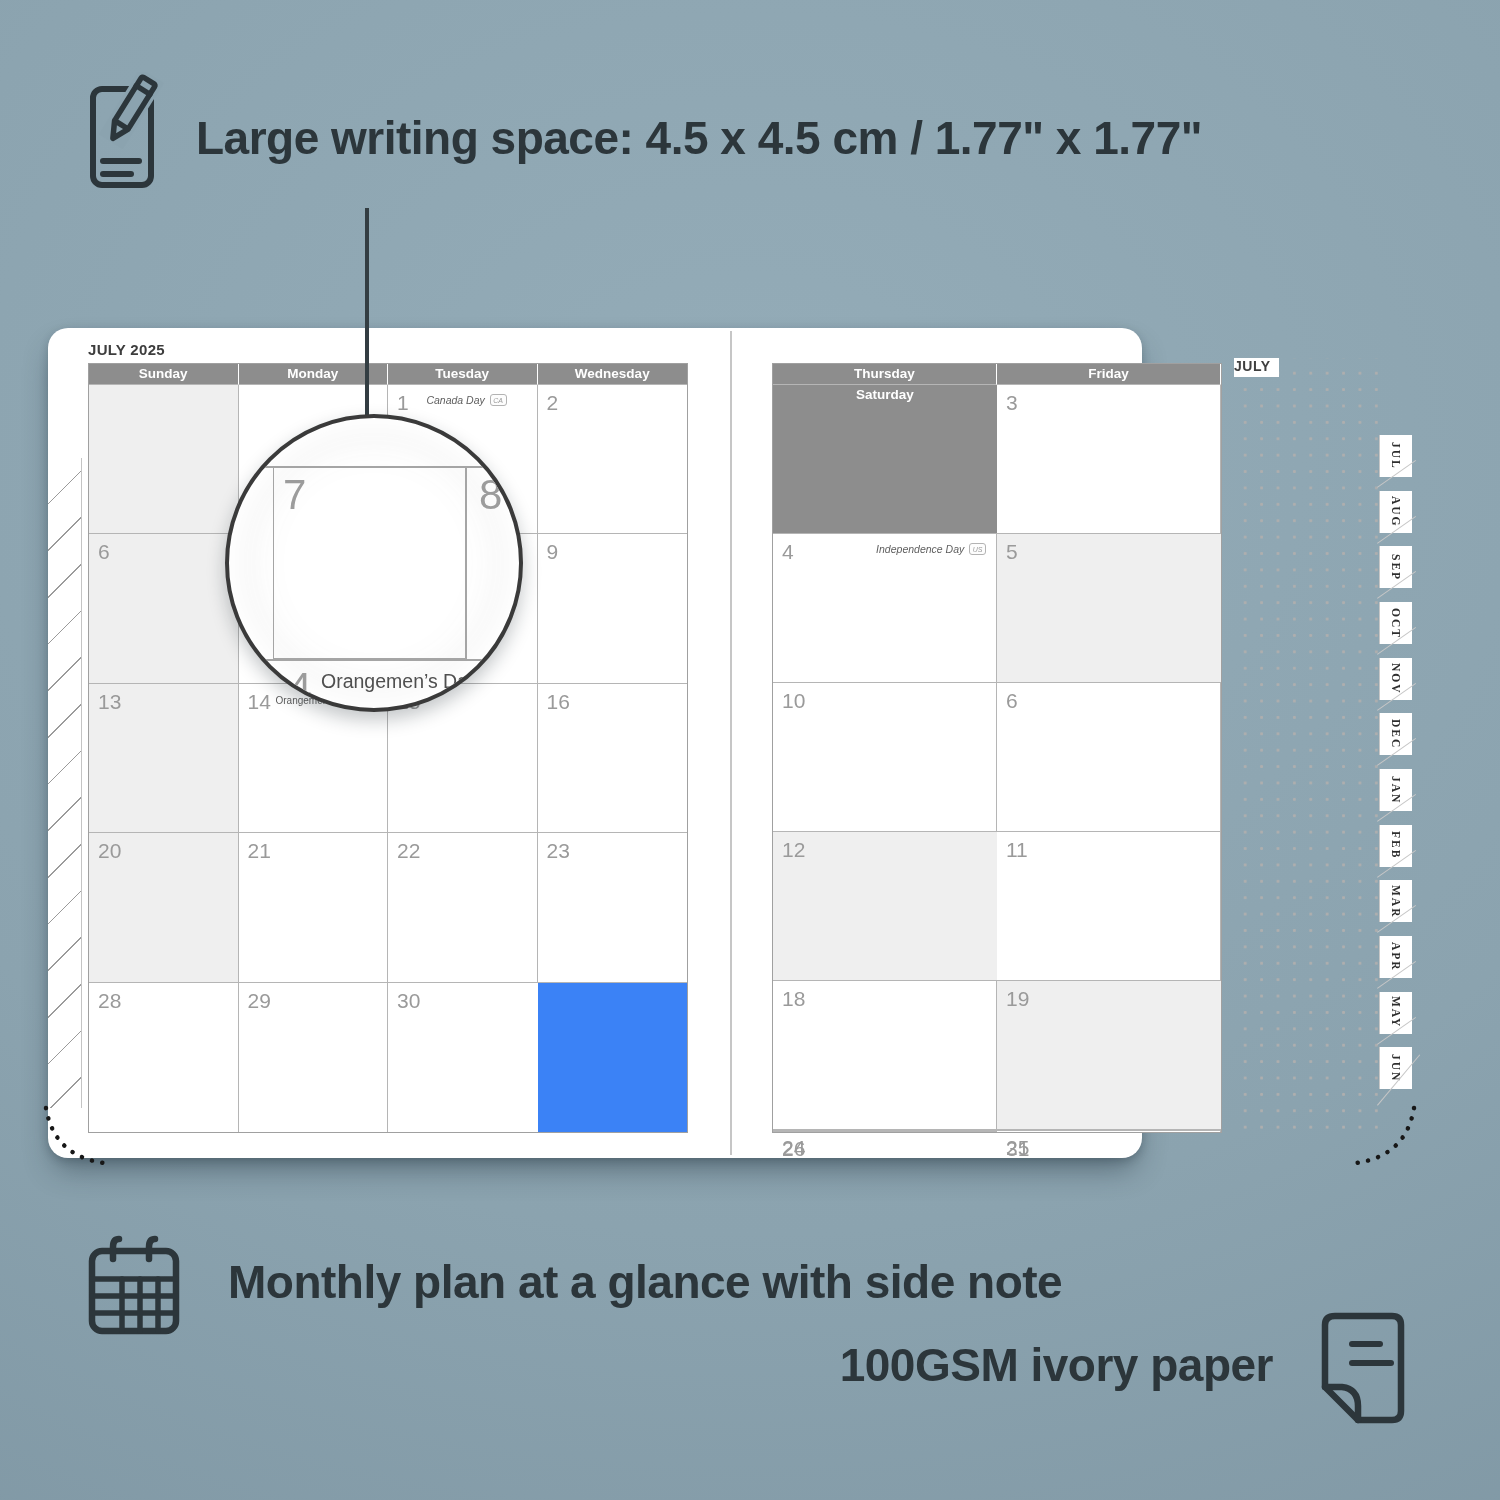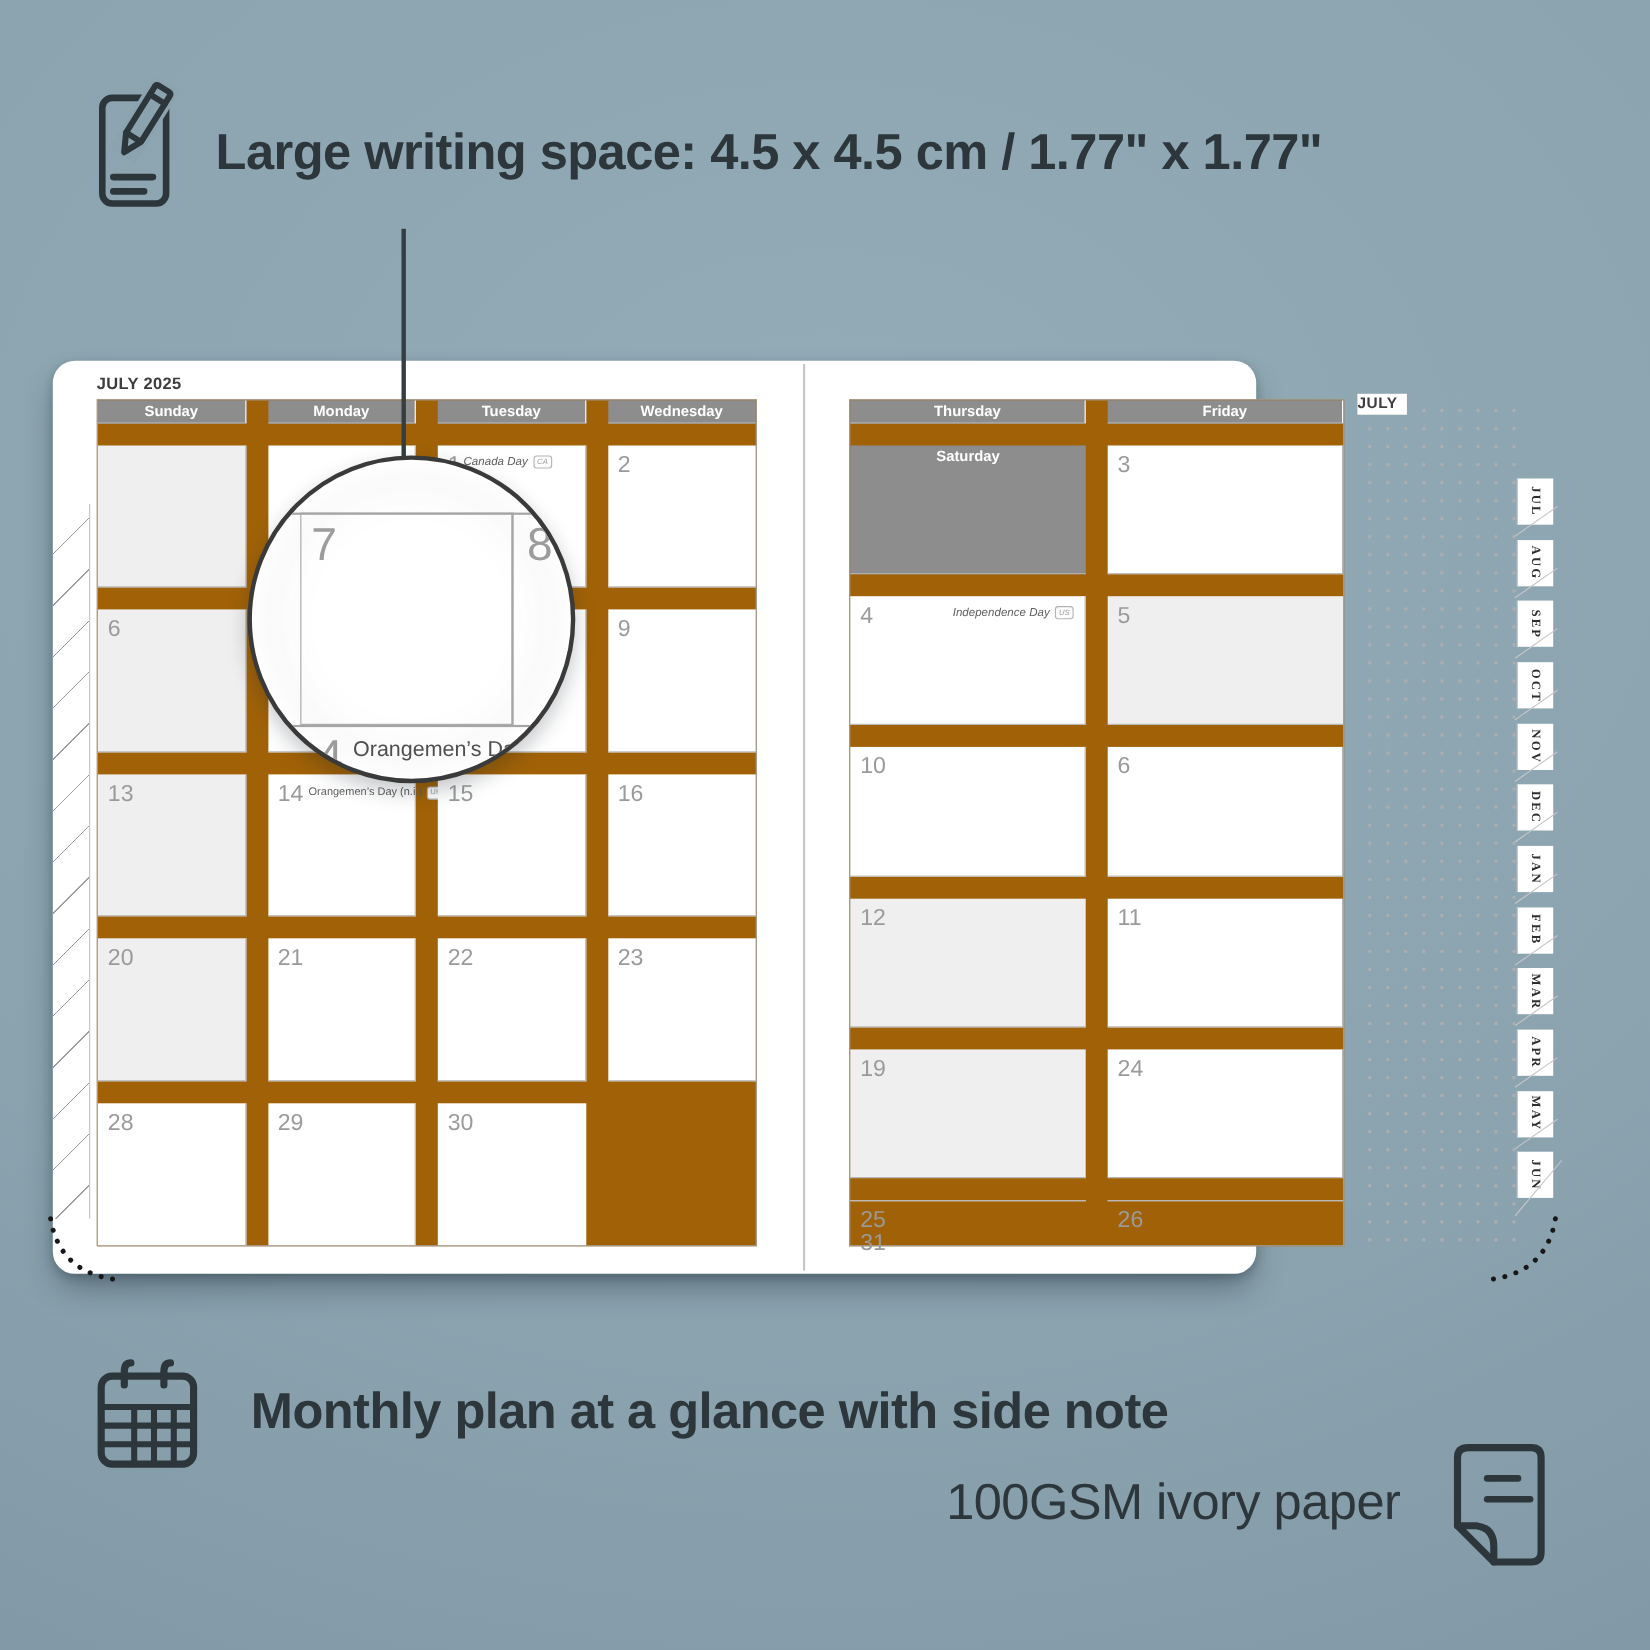--- a/index.html
+++ b/index.html
@@ -21,21 +21,21 @@
     box-shadow:0 16px 30px -6px rgba(25,40,50,0.45), 0 3px 8px rgba(25,40,50,0.22);
     z-index:1;
   }
   .month-title{left:40px;top:13px;font-size:15px;font-weight:bold;color:#3d3d3d;letter-spacing:0.3px;}
   .hatch{
     left:0;top:130px;width:33px;height:650px;border-right:1px solid #c4c4c4;
     background:repeating-linear-gradient(135deg, transparent 0 32px, #9b9b9b 32px 33px);
   }
   .spine{left:682px;top:3px;width:2px;height:824px;background:#c6c6c6;}
   
-  .grid{display:grid;border:1.3px solid #a0a0a0;box-sizing:border-box;background:#a16207;gap:20px;}
+  .grid{display:grid;border:1.3px solid #a0a0a0;box-sizing:border-box;background:#3b82f6;}
   .grid-left{left:40px;top:35px;width:600px;height:770px;grid-template-columns:repeat(4,1fr);grid-template-rows:21px repeat(5,1fr);}
   .grid-right{left:724px;top:35px;width:450px;height:770px;grid-template-columns:repeat(2,1fr);grid-template-rows:21px repeat(5,1fr);}
   .hcell{
     background:#8d8d8d;color:#fff;font-size:13.5px;font-weight:bold;text-align:center;
     line-height:20px;border-bottom:1px solid #b5b5b5;border-right:1.5px solid #fff;
   }
   .hcell.lastcol{border-right:none;}
   .cell{position:relative;border-right:1px solid #b5b5b5;border-bottom:1px solid #b5b5b5;background:#fff;box-sizing:border-box;}
   .cell.lastcol{border-right:none;}
   .cell.lastrow{border-bottom:none;}
@@ -79,21 +79,21 @@
     box-shadow:0 8px 18px rgba(20,30,40,0.25), inset 0 0 22px 12px #ffffff, inset 0 0 55px rgba(110,110,110,0.16);
   }
   .mag-hline{position:absolute;left:-8px;right:-8px;height:1.6px;background:#a5a5a5;}
   .mag-vline{position:absolute;width:1.6px;background:#a5a5a5;}
   .mag-square{position:absolute;left:44px;top:48px;width:193px;height:193px;border:1.6px solid #a5a5a5;box-sizing:border-box;}
   .mag-num{position:absolute;font-size:42px;color:#9c9c9c;line-height:1;}
   .mag-holiday{position:absolute;left:92px;top:252px;display:flex;align-items:center;gap:8px;white-space:nowrap;}
   .mag-holiday-txt{font-size:19.5px;color:#4f4f4f;}
   
   .bottom-line1{left:228px;top:1255px;font-size:46px;font-weight:600;letter-spacing:-0.5px;color:#2c363b;white-space:nowrap;}
-  .bottom-line2{right:227px;top:1338px;font-size:46px;font-weight:400;letter-spacing:-0.5px;color:#2c363b;white-space:nowrap;}
+  .bottom-line2{right:227px;top:1338px;font-size:46px;font-weight:700;letter-spacing:-0.5px;color:#2c363b;white-space:nowrap;}
   svg{display:block;}
 </style>
 </head>
 <body>
 
 <div class="abs" style="left:85px;top:72px;">
   <svg width="115" height="120" viewBox="0 0 115 120">
     <g fill="none" stroke="#2c363b" stroke-width="6" stroke-linecap="round" stroke-linejoin="round">
       <rect x="8" y="17" width="58" height="96" rx="9"></rect>
     </g>
@@ -207,20 +207,23 @@
         <span class="num">10</span>
       </div>
       <div class="cell">
         <span class="num">6</span>
       </div>
       <div class="cell weekend lastcol">
         <span class="num">12</span>
       </div>
       <div class="cell">
         <span class="num">11</span>
+      </div>
+      <div class="cell">
+        <span class="num">18</span>
       </div>
       <div class="cell weekend lastcol">
         <span class="num">19</span>
       </div>
       <div class="cell">
         <span class="num">24</span>
       </div>
       <div class="cell">
         <span class="num">25</span>
       </div>

